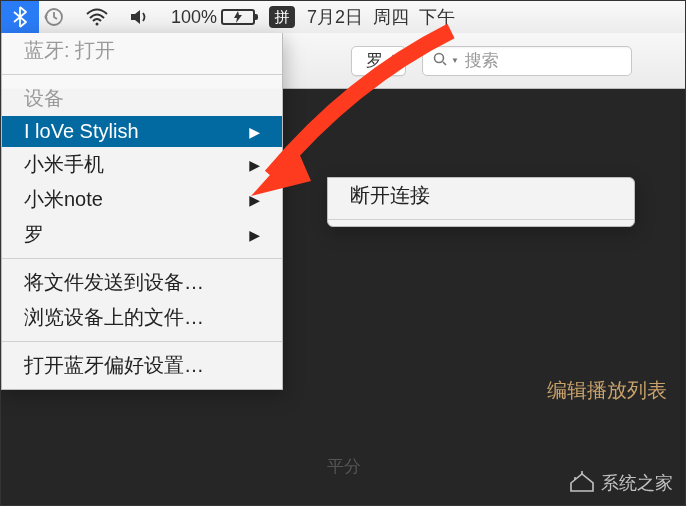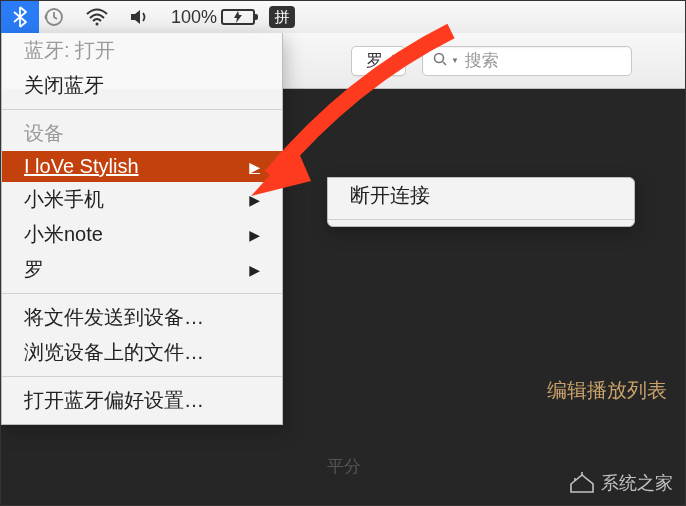--- a/index.html
+++ b/index.html
@@ -163,23 +163,22 @@
       padding: 4px 22px;
       font-size: 20px;
       color: #222;
       display: flex;
       align-items: center;
       justify-content: space-between;
       min-height: 30px;
     }
     .menu-item.disabled { color: #9a9a9a; }
     .menu-item.selected {
-      background: #c2410c;
+      background: #0369a1;
       color: #fff;
-      text-decoration: underline;
     }
     .menu-item.selected .submenu-arrow { color: #fff; }
     .menu-separator {
       height: 1px;
       background: #d0d0d0;
       margin: 6px 0;
     }
     .submenu-arrow {
       font-size: 14px;
       color: #222;
@@ -206,21 +205,21 @@
       pointer-events: none;
     }
 
     .watermark {
       position: absolute;
       right: 12px;
       bottom: 10px;
       color: #ddd;
       font-size: 18px;
       display: flex;
-      align-items: center;
+      align-items: flex-start;
       gap: 6px;
       z-index: 25;
       opacity: 0.85;
     }
     .leftover-text {
       position: absolute;
       left: 326px;
       top: 454px;
       color: #555;
       font-size: 17px;
@@ -257,20 +256,25 @@
         <path d="M14 5 Q17 9 14 13" stroke="#333" stroke-width="1.8" fill="none"></path>
       </svg>
   </span>
   <span class="battery-pct">100%</span>
   <span class="battery-box">
     <svg width="14" height="12" viewBox="0 0 14 12">
         <path d="M7 0 L3 7 L6 7 L5 12 L11 4 L8 4 Z" fill="#333"></path>
       </svg>
   </span>
   <span class="ime-box">拼</span>
+  <span class="date-text">
+    <span>7月2日</span>&nbsp;
+    <span>周四</span>&nbsp;
+    <span>下午</span>
+  </span>
 </div>
 
 <div class="toolbar">
   <div class="dropdown-btn">
     <span>罗</span>
     <span class="dropdown-caret">
       <span class="caret">▲</span>
         <span class="caret">▼</span>
     </span>
   </div>
@@ -286,21 +290,20 @@
   </div>
 </div>
 
 <div class="content-dark">
   <div class="playlist-btn">编辑播放列表</div>
 </div>
 <div class="leftover-text">平分</div>
 
 <div class="dropdown-menu">
   <div class="menu-item disabled">蓝牙: 打开</div>
-  <div class="menu-item">关闭蓝牙</div>
   <div class="menu-separator"></div>
   <div class="menu-item disabled">设备</div>
   <div class="menu-item selected">
     <span>I loVe Stylish</span>
     <span class="submenu-arrow">▶</span>
   </div>
   <div class="menu-item">
     <span>小米手机</span>
     <span class="submenu-arrow">▶</span>
   </div>

